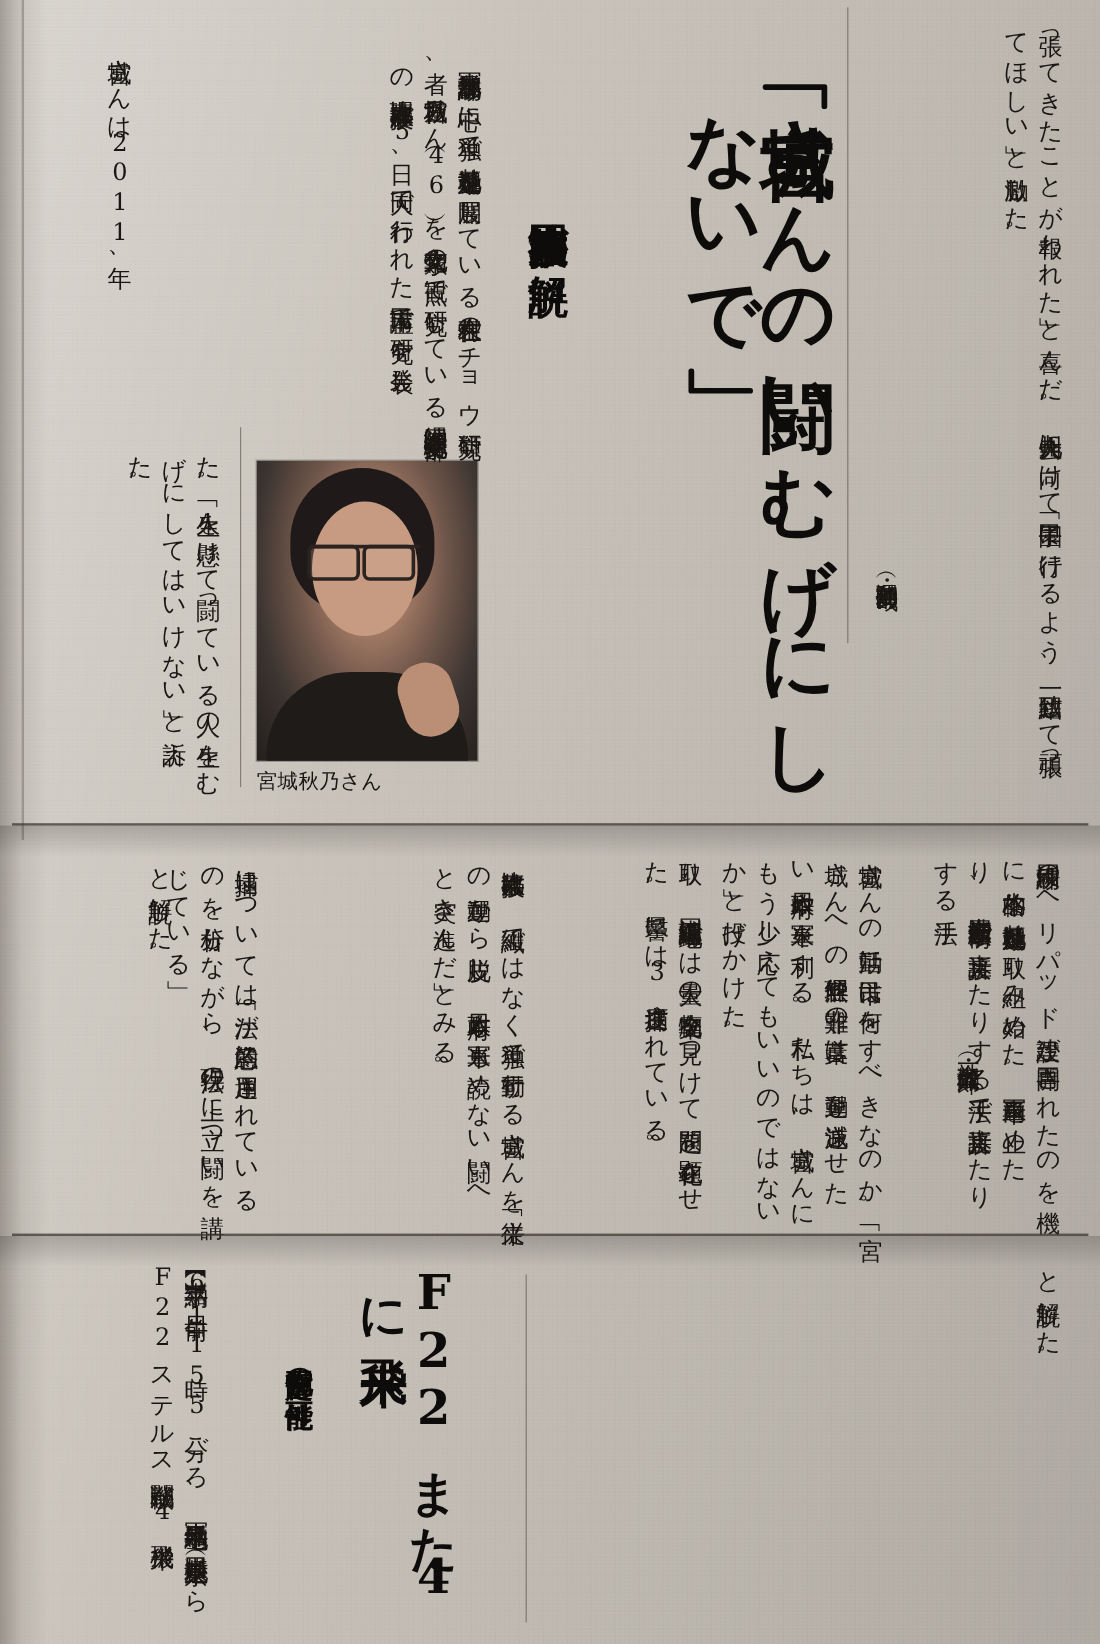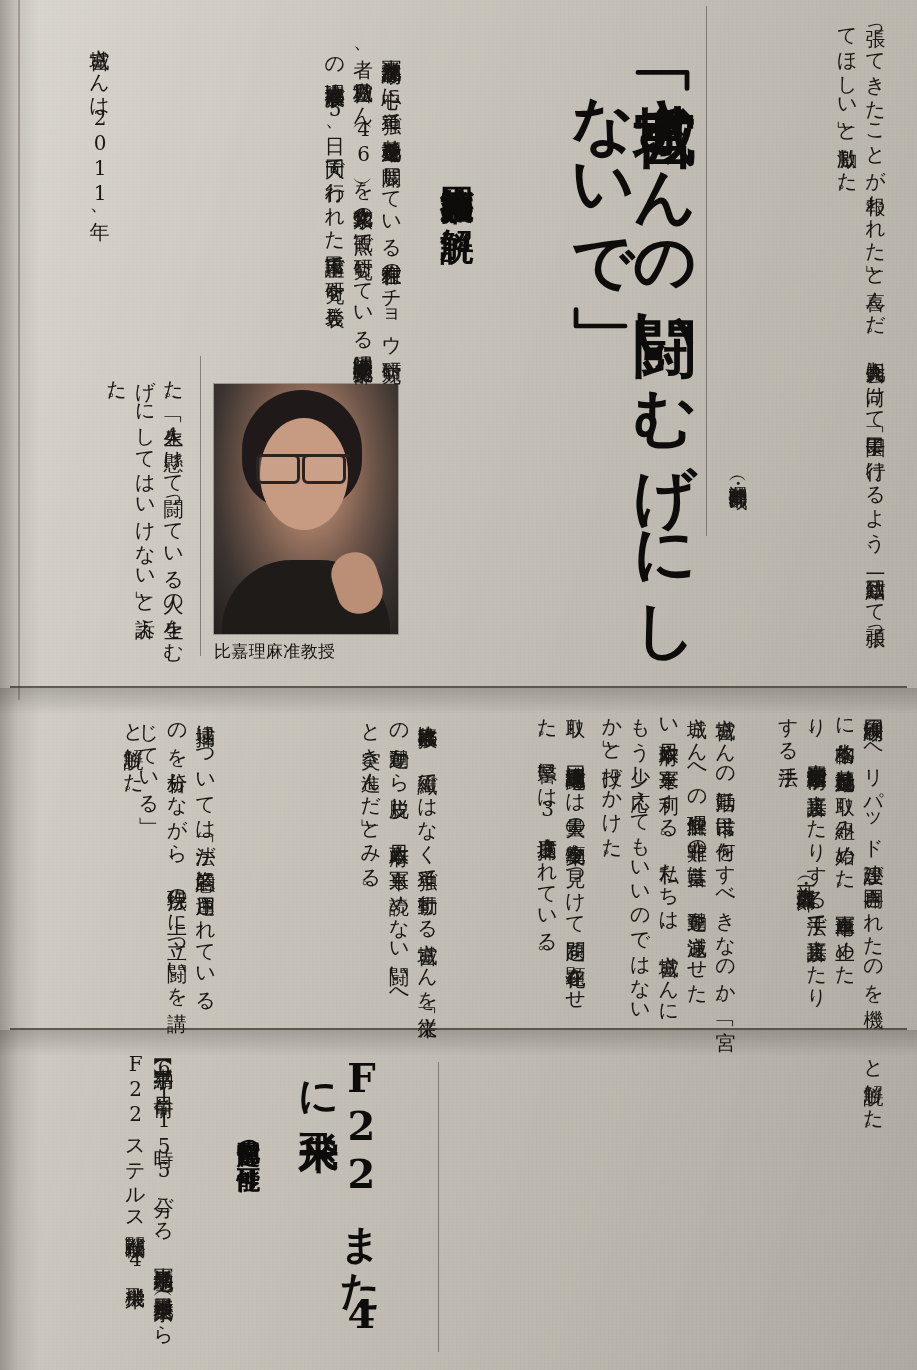--- a/index.html
+++ b/index.html
@@ -218,21 +218,21 @@
 
     <div class="photo" style="left:214px; top:384px;">
       <div class="hair"></div>
       <div class="face"></div>
       <div class="glasses"></div>
       <div class="lensL"></div>
       <div class="lensR"></div>
       <div class="body"></div>
       <div class="hand"></div>
     </div>
-    <div class="caption" style="left:214px; top:640px;">比嘉理麻准教授</div>
+    <div class="caption" style="left:214px; top:640px;">宮城秋乃さん</div>
 
     <div class="vrule" style="left:200px; top:356px; height:300px;"></div>
 
     <div class="vtext body-m col" style="left:346px; top:44px; height:310px; width:60px;">米軍北部訓練場を中心に単独で基地反対運動を展開している東村在住のチョウ類研究者、宮城秋乃さん（46）を文化人類学の観点で研究している沖縄国際大学総合文化学部の比嘉理麻准教授が5日、同大で行われた市民講座で研究を発表し</div>
 
     <div class="vtext body-m col" style="left:128px; top:366px; height:300px; width:60px;">た。「人生を懸けて闘っている人の生をむげにしてはいけない」と訴えた。</div>
 
     <div class="vtext body-m col" style="left:54px; top:34px; height:630px; width:60px;">宮城さんは2011年、</div>
   </div>
 

